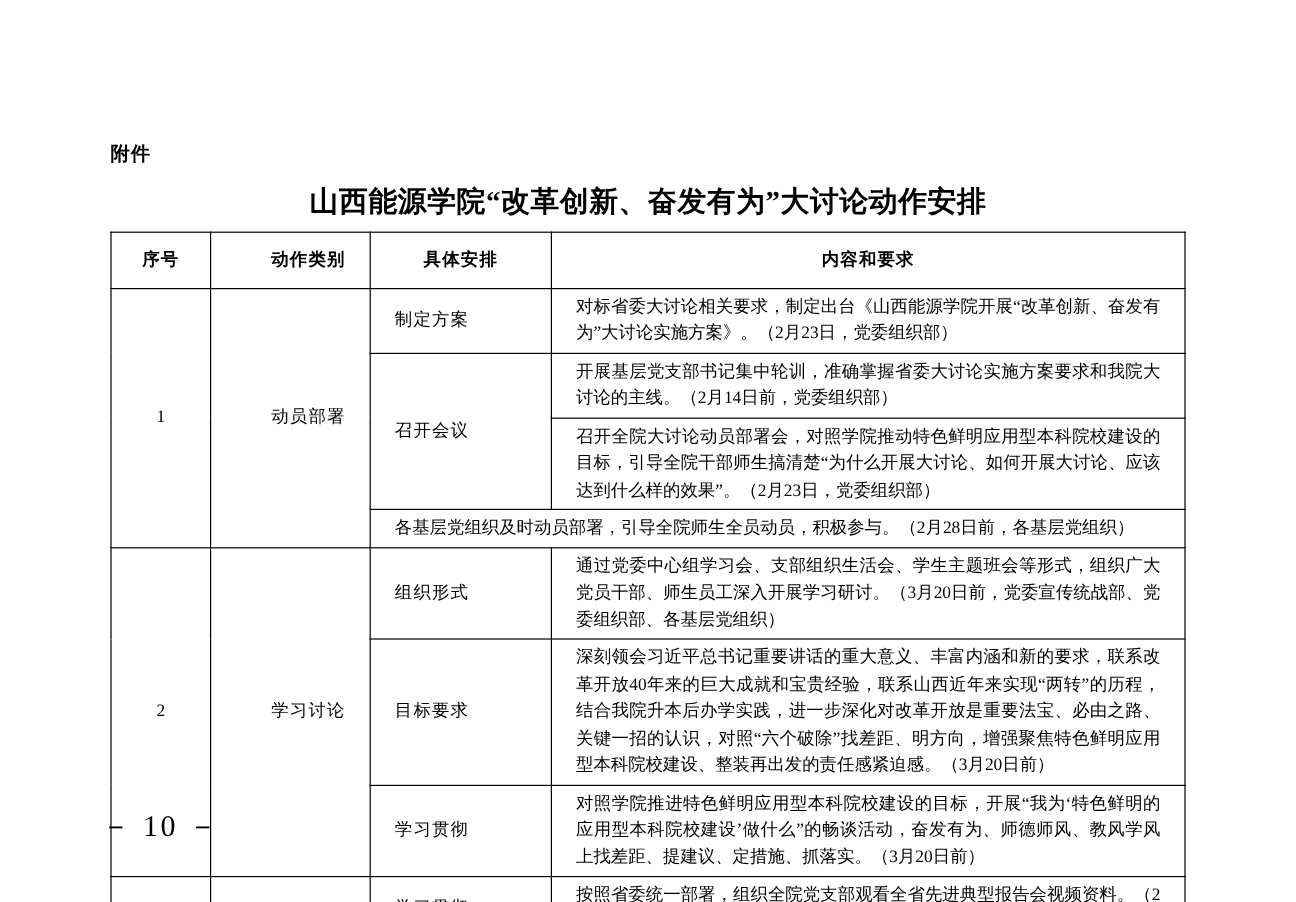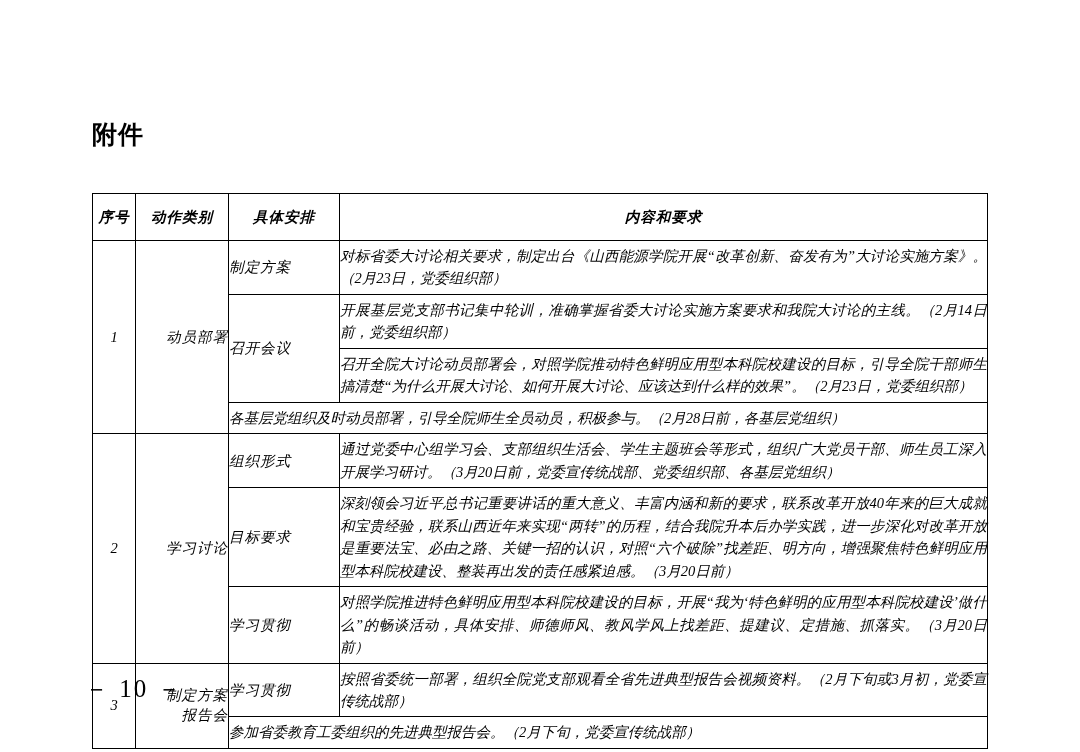--- a/index.html
+++ b/index.html
@@ -18,21 +18,21 @@
   .page {
     position: absolute;
     left: 0; top: 0;
     width: 1080px;
     height: 752px;
   }
   .attachment-label {
     position: absolute;
     left: 92px;
     top: 118px;
-    font-size: 25px;
+    font-size: 16px;
     font-weight: bold;
     letter-spacing: 1px;
   }
   .doc-title {
     position: absolute;
     left: 0;
     top: 152px;
     width: 1080px;
     text-align: center;
     font-size: 24px;
@@ -42,28 +42,27 @@
   table.arrangement {
     position: absolute;
     left: 92px;
     top: 193px;
     width: 896px;
     border-collapse: collapse;
     table-layout: fixed;
   }
   table.arrangement td, table.arrangement th {
     border: 1px solid #000000;
-    padding: 4px 0;
+    padding: 4px 20px;
     vertical-align: middle;
     font-size: 14.5px;
     line-height: 1.55;
-    font-style: italic;
   }
   th.col-seq   { width: 42px; }
-  th.col-cat   { width: 92px; }
+  th.col-cat   { width: 92px; text-align: right; }
   th.col-item  { width: 110px; }
   th.col-body  { width: auto; }
 
   thead th {
     text-align: center;
     font-weight: bold;
     font-size: 16px;
     height: 38px;
     letter-spacing: 1px;
   }
@@ -100,20 +99,21 @@
     letter-spacing: 2px;
   }
 </style>
 </head>
 <body>
 
 <div class="page">
 
   <div class="attachment-label">附件</div>
 
+  <div class="doc-title">山西能源学院“改革创新、奋发有为”大讨论动作安排</div>
 
   <table class="arrangement">
     <thead>
       <tr>
         <th class="col-seq">序号</th>
         <th class="col-cat">动作类别</th>
         <th class="col-item">具体安排</th>
         <th class="col-body">内容和要求</th>
       </tr>
     </thead>
@@ -141,21 +141,21 @@
         <td class="cat" rowspan="3">学习讨论</td>
         <td class="item">组织形式</td>
         <td class="body">通过党委中心组学习会、支部组织生活会、学生主题班会等形式，组织广大党员干部、师生员工深入开展学习研讨。（3月20日前，党委宣传统战部、党委组织部、各基层党组织）</td>
       </tr>
       <tr>
         <td class="item">目标要求</td>
         <td class="body">深刻领会习近平总书记重要讲话的重大意义、丰富内涵和新的要求，联系改革开放40年来的巨大成就和宝贵经验，联系山西近年来实现“两转”的历程，结合我院升本后办学实践，进一步深化对改革开放是重要法宝、必由之路、关键一招的认识，对照“六个破除”找差距、明方向，增强聚焦特色鲜明应用型本科院校建设、整装再出发的责任感紧迫感。（3月20日前）</td>
       </tr>
       <tr>
         <td class="item">学习贯彻</td>
-        <td class="body">对照学院推进特色鲜明应用型本科院校建设的目标，开展“我为‘特色鲜明的应用型本科院校建设’做什么”的畅谈活动，具体安排、师德师风、教风学风上找差距、提建议、定措施、抓落实。（3月20日前）</td>
+        <td class="body">对照学院推进特色鲜明应用型本科院校建设的目标，开展“我为‘特色鲜明的应用型本科院校建设’做什么”的畅谈活动，奋发有为、师德师风、教风学风上找差距、提建议、定措施、抓落实。（3月20日前）</td>
       </tr>
 
       <tr>
         <td class="seq" rowspan="2">3</td>
         <td class="cat" rowspan="2">
           <span class="cat-two-line">制定方案</span>
           <span class="cat-two-line">报告会</span>
         </td>
         <td class="item">学习贯彻</td>
         <td class="body">按照省委统一部署，组织全院党支部观看全省先进典型报告会视频资料。（2月下旬或3月初，党委宣传统战部）</td>

